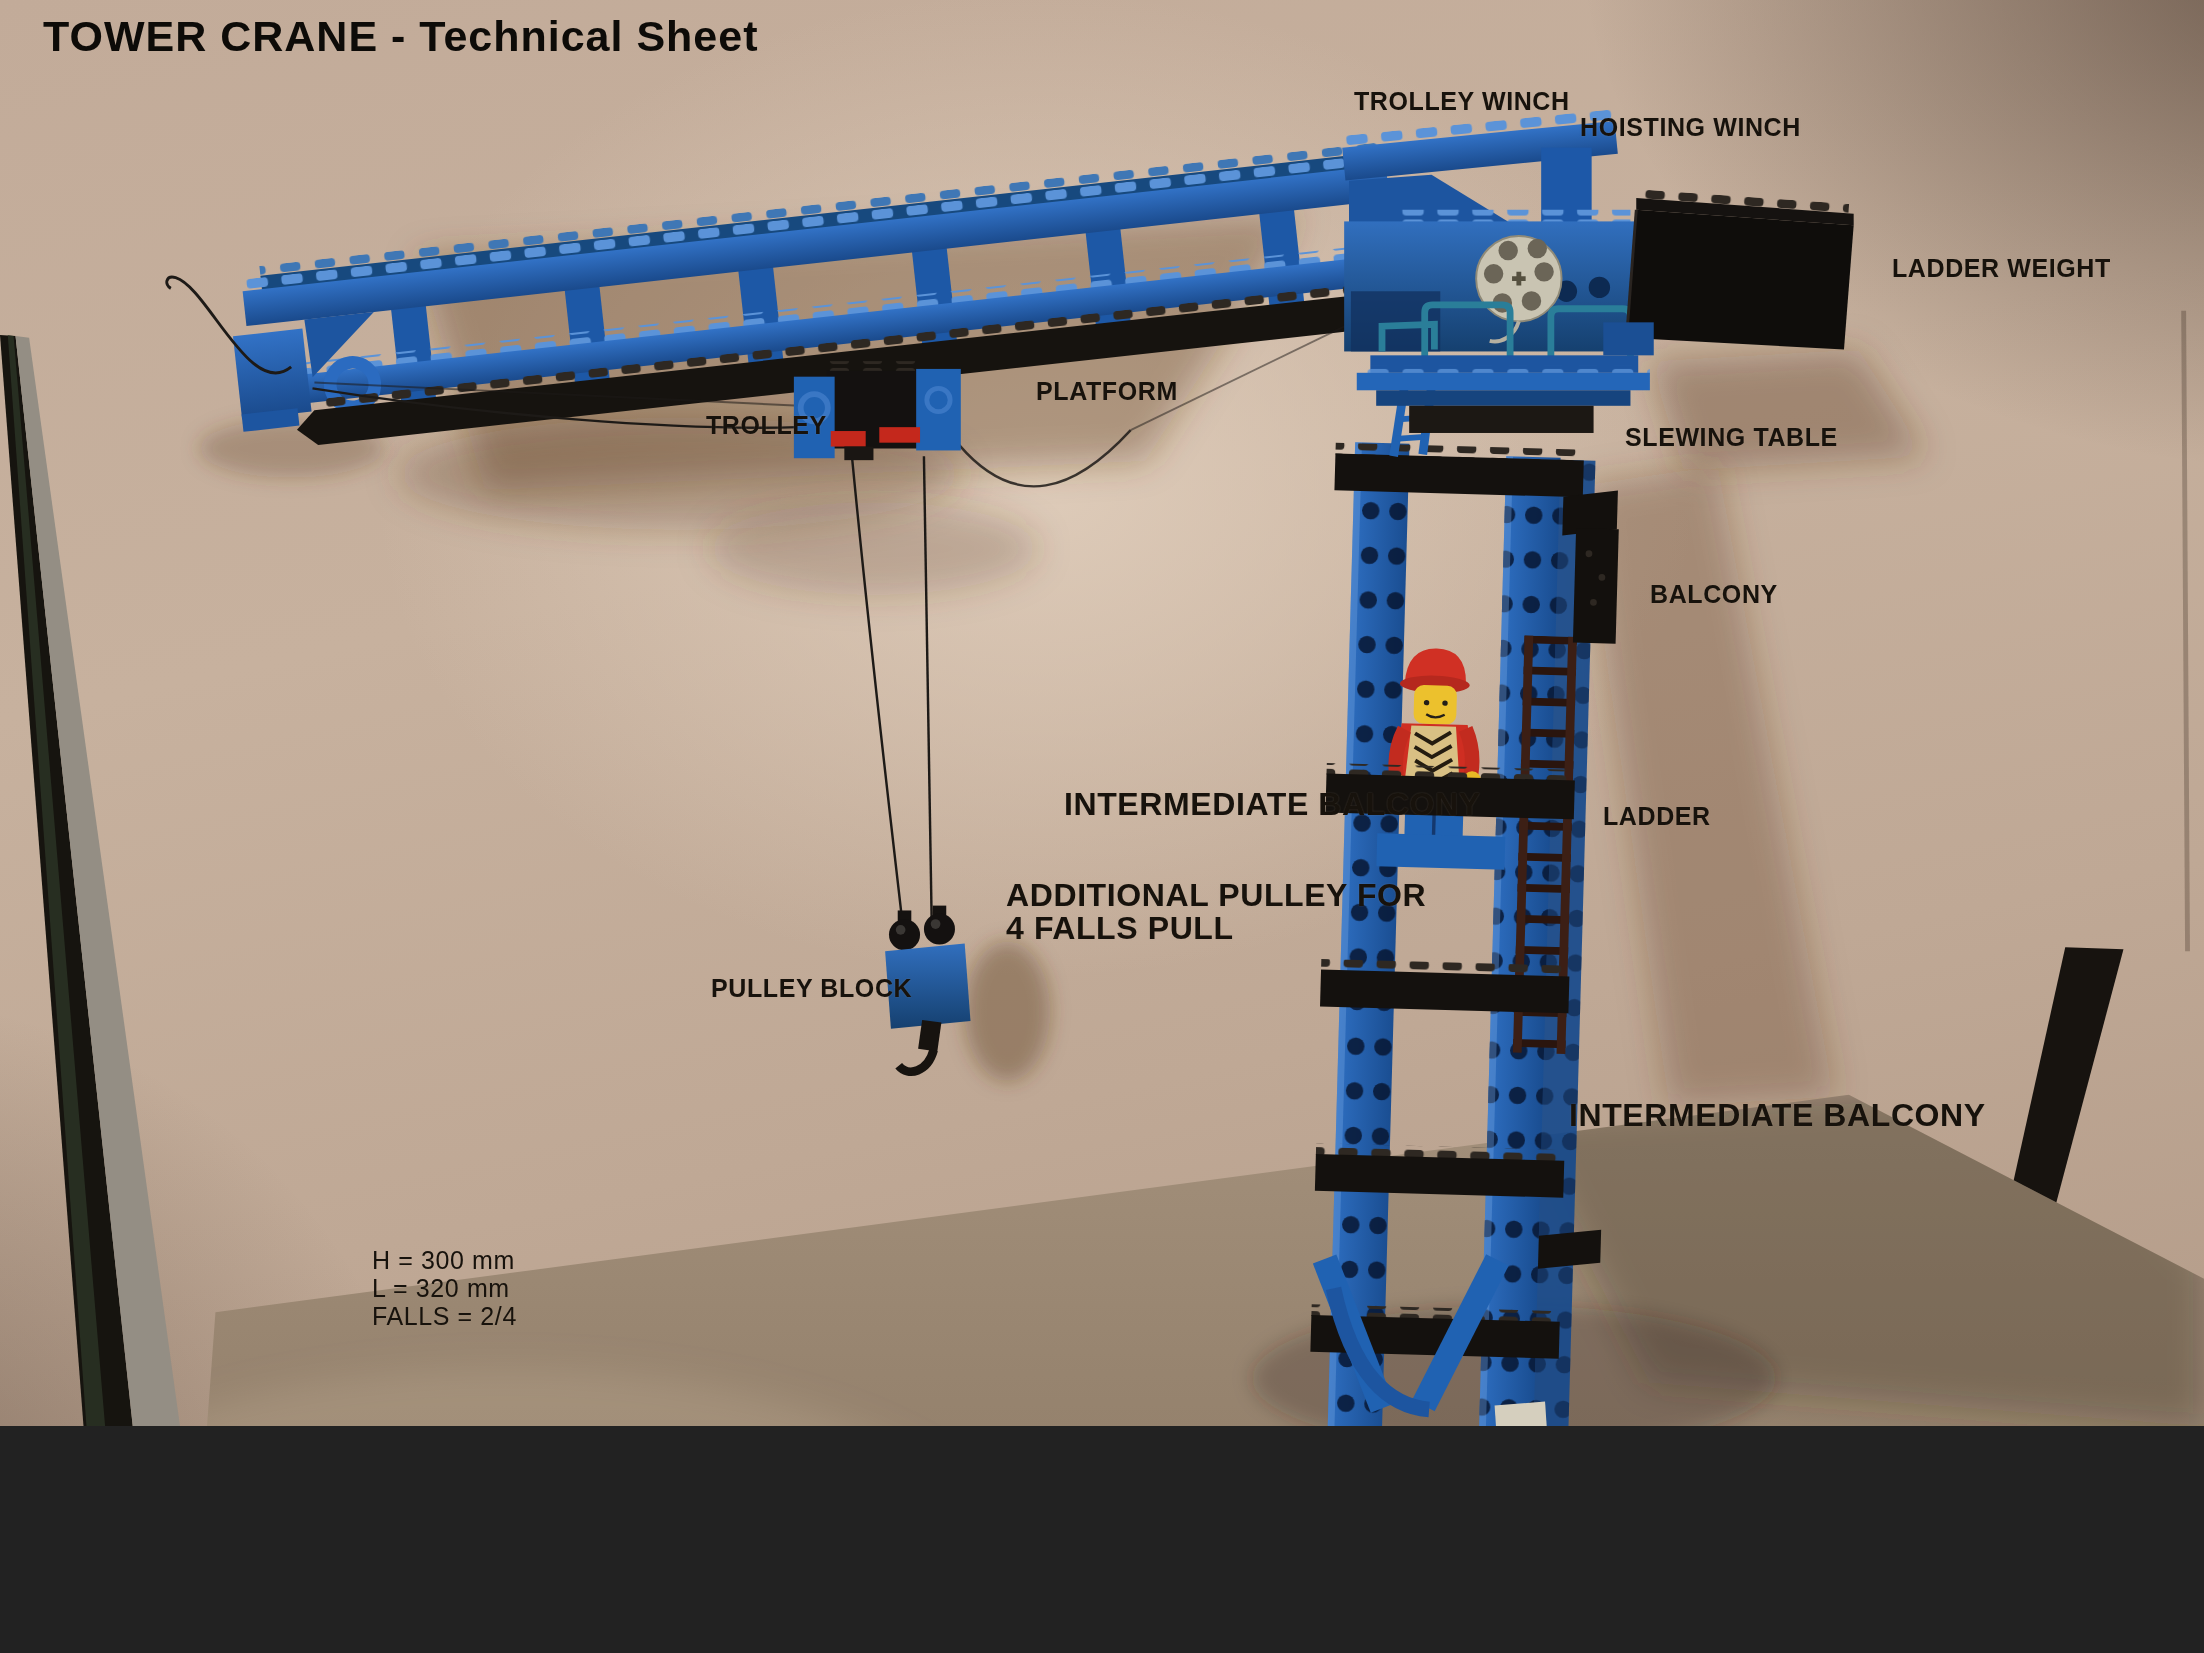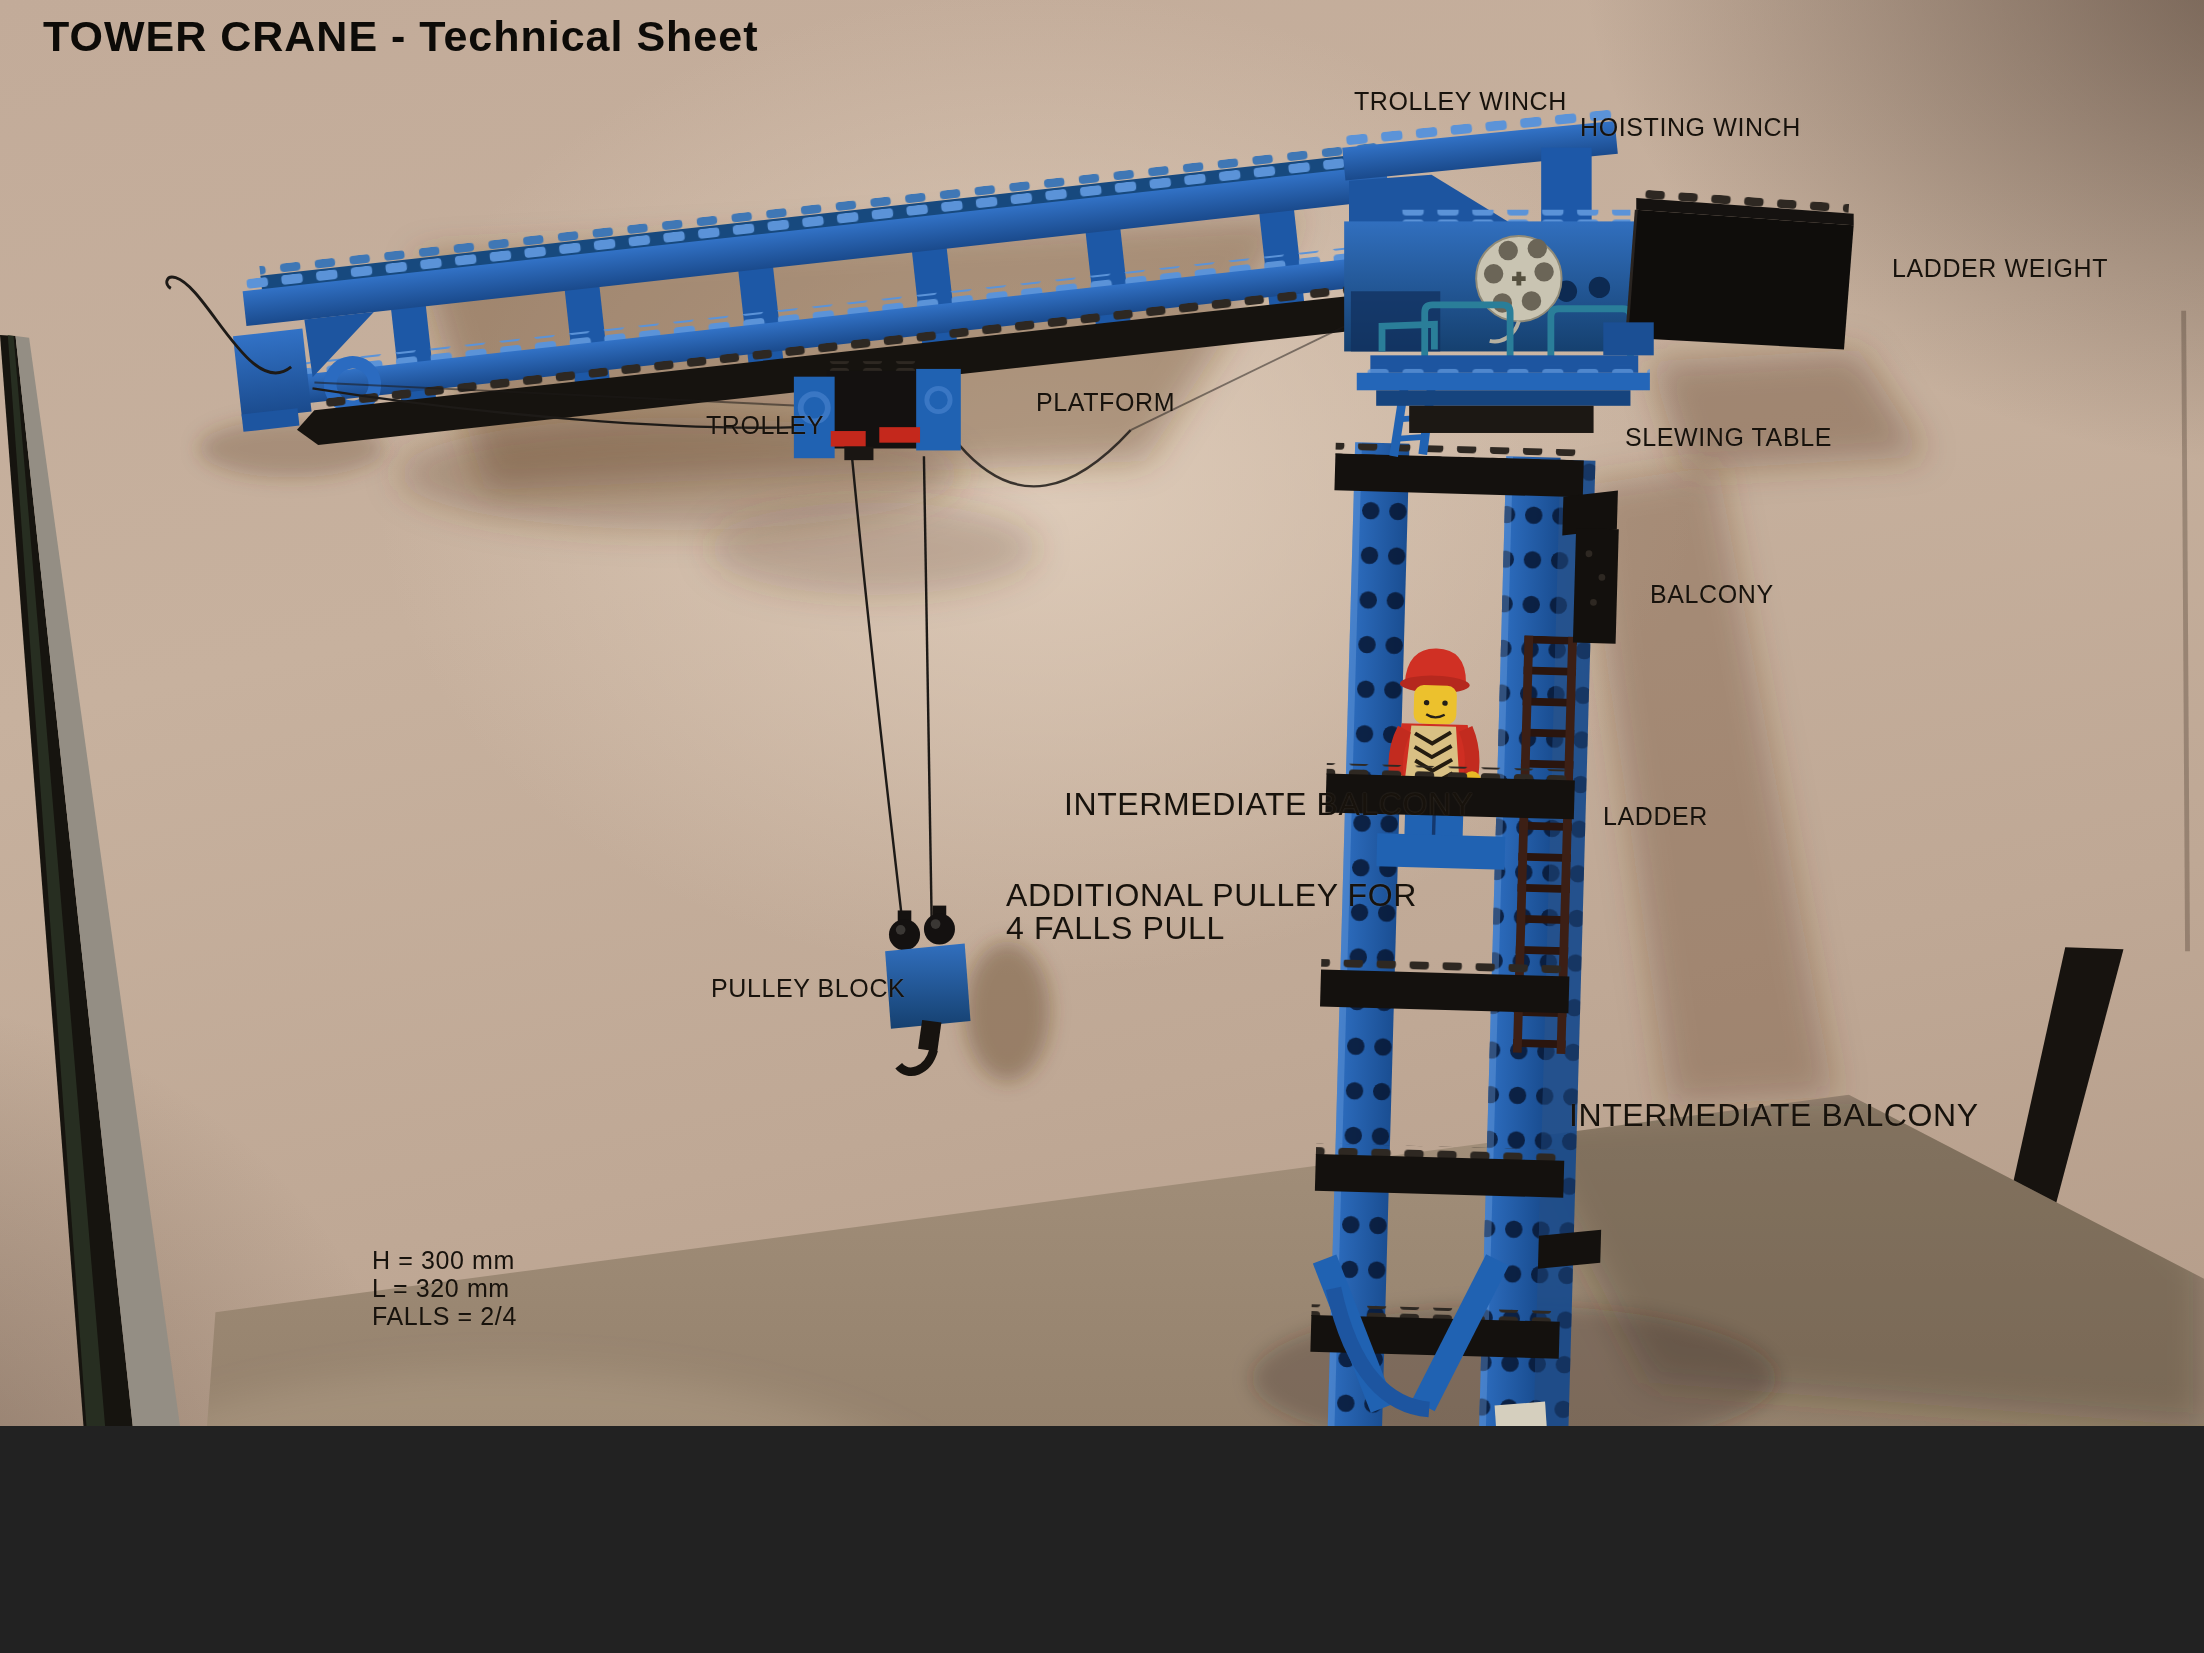--- a/index.html
+++ b/index.html
@@ -7,21 +7,21 @@
     position:relative;width:2205px;height:1426px;overflow:hidden;
     font-family:"Liberation Sans",sans-serif;
     background:
       radial-gradient(1067px 796px at 47% 34%, rgba(226,208,190,.85), rgba(226,208,190,0) 62%),
       radial-gradient(1456px 1019px at 106% -4%, rgba(52,36,26,.62), rgba(52,36,26,0) 52%),
       radial-gradient(922px 922px at -6% 110%, rgba(74,56,44,.45), rgba(74,56,44,0) 62%),
       linear-gradient(168deg, #c2ab99 0%, #c7b19e 38%, #bfa895 70%, #b49c89 100%);
   }
   #photo-svg{position:absolute;left:0;top:0;}
   .lbl{
-    position:absolute;color:#17120c;font-weight:normal;font-size:25px;
+    position:absolute;color:#17120c;font-weight:bold;font-size:25px;
     letter-spacing:0.6px;white-space:nowrap;text-shadow:0 0 1.9px rgba(190,170,150,.25);text-align:center;
   }
   .lbl-sm{font-size:32px;}
   #page-title{
     position:absolute;left:43px;top:11.6px;color:#0d0b08;font-weight:bold;
     font-size:43px;letter-spacing:1px;white-space:nowrap;
   }
   #specs{position:absolute;left:372px;top:1246px;line-height:28px;}
   #specs div{font-size:25px;font-weight:normal;color:#17120c;letter-spacing:0.6px;}
 </style>
@@ -316,21 +316,21 @@
     <line x1="1686" y1="216" x2="1676" y2="348" stroke="#2a2420" stroke-width="3"></line>
     <rect x="1652" y="332" width="52" height="34" fill="#1b4f94"></rect>
   </g>
 </svg>
 
 <div id="page-title">TOWER CRANE - Technical Sheet</div>
 
 <div class="lbl" style="left:1354px;top:87px">TROLLEY WINCH</div>
 <div class="lbl" style="left:1580px;top:113px">HOISTING WINCH</div>
 <div class="lbl" style="left:1892px;top:254px">LADDER WEIGHT</div>
-<div class="lbl" style="left:1036px;top:388px">PLATFORM</div>
+<div class="lbl" style="left:1036px;top:377px">PLATFORM</div>
 <div class="lbl" style="left:706px;top:411px">TROLLEY</div>
 <div class="lbl" style="left:1625px;top:423px">SLEWING TABLE</div>
 <div class="lbl" style="left:1650px;top:580px">BALCONY</div>
 <div class="lbl lbl-sm" style="left:1064px;top:786px">INTERMEDIATE BALCONY</div>
 <div class="lbl" style="left:1603px;top:802px">LADDER</div>
 <div class="lbl lbl-sm" style="left:1006px;top:877px">ADDITIONAL PULLEY FOR</div>
 <div class="lbl lbl-sm" style="left:1006px;top:910px">4 FALLS PULL</div>
 <div class="lbl" style="left:711px;top:974px">PULLEY BLOCK</div>
 <div class="lbl lbl-sm" style="left:1569px;top:1097px">INTERMEDIATE BALCONY</div>
 

